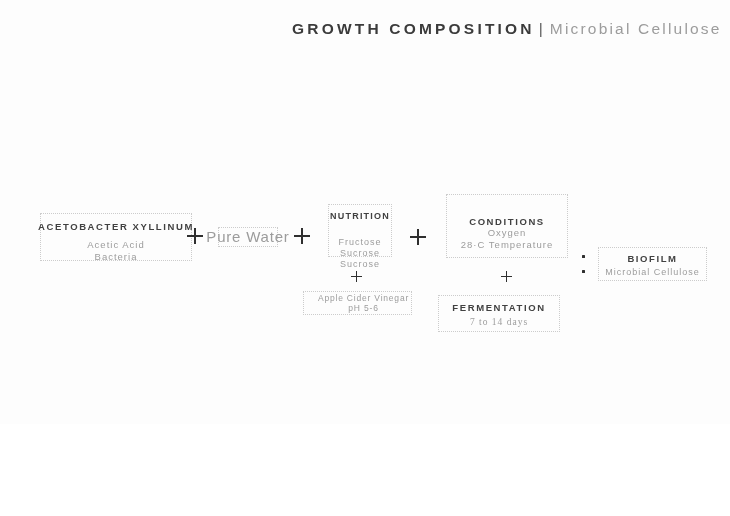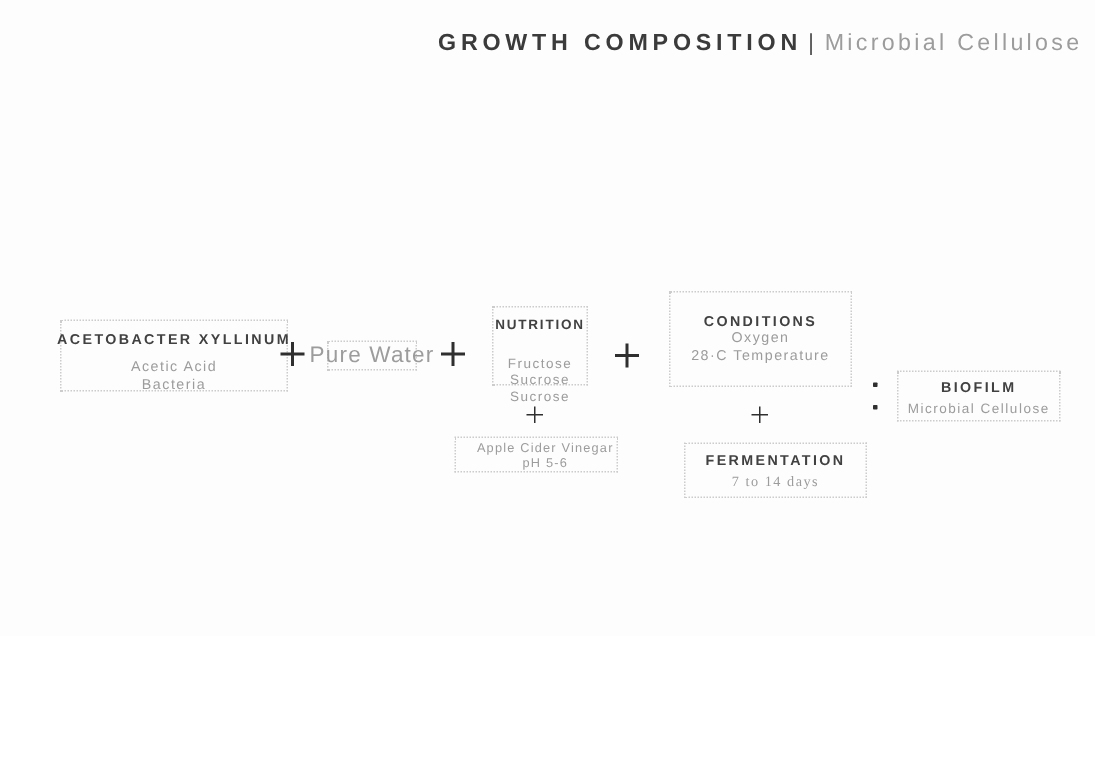--- a/index.html
+++ b/index.html
@@ -71,23 +71,23 @@
   .box-acetobacter { left: 24px;  top: 213px; width: 152px; height: 48px; padding-top: 7px; margin-left: 16px; }
   .box-acetobacter .box-sub { margin-top: 7px; }
 
   .box-pure-water  { left: 218px; top: 227px; width: 60px;  height: 20px; justify-content: center; }
   .box-pure-water .box-sub { font-size: 15px; letter-spacing: 0.8px; }
 
   .box-nutrition   { left: 328px; top: 204px; width: 64px;  height: 53px; padding-top: 6px; }
   .box-nutrition .box-title { font-size: 9px; letter-spacing: 1.2px; }
   .box-nutrition .box-sub { margin-top: 16px; font-size: 9px; line-height: 11px; }
 
-  .box-conditions  { left: 446px; top: 194px; width: 122px; height: 64px; padding: 7px 0 7px 0; justify-content: center; }
+  .box-conditions  { left: 446px; top: 194px; width: 122px; height: 64px; padding: 7px 0 7px 0; justify-content: flex-end; }
 
-  .box-fermentation{ left: 456px; top: 295px; width: 122px; height: 37px; padding-top: 6px; }
+  .box-fermentation{ left: 438px; top: 295px; width: 122px; height: 37px; padding-top: 6px; }
   .box-fermentation .box-sub { margin-top: 4px; font-family: Liberation Serif, serif; }
 
   .box-biofilm     { left: 598px; top: 247px; width: 109px; height: 34px; padding-top: 5px; }
   .box-biofilm .box-sub { margin-top: 3px; font-size: 9px; }
 
   .box-acv         { left: 303px; top: 291px; width: 109px; height: 24px; justify-content: center; }
   .box-acv .box-sub { font-size: 8.5px; line-height: 10px; letter-spacing: 0.8px; margin-left: 12px; }
 
   
   .plus {

